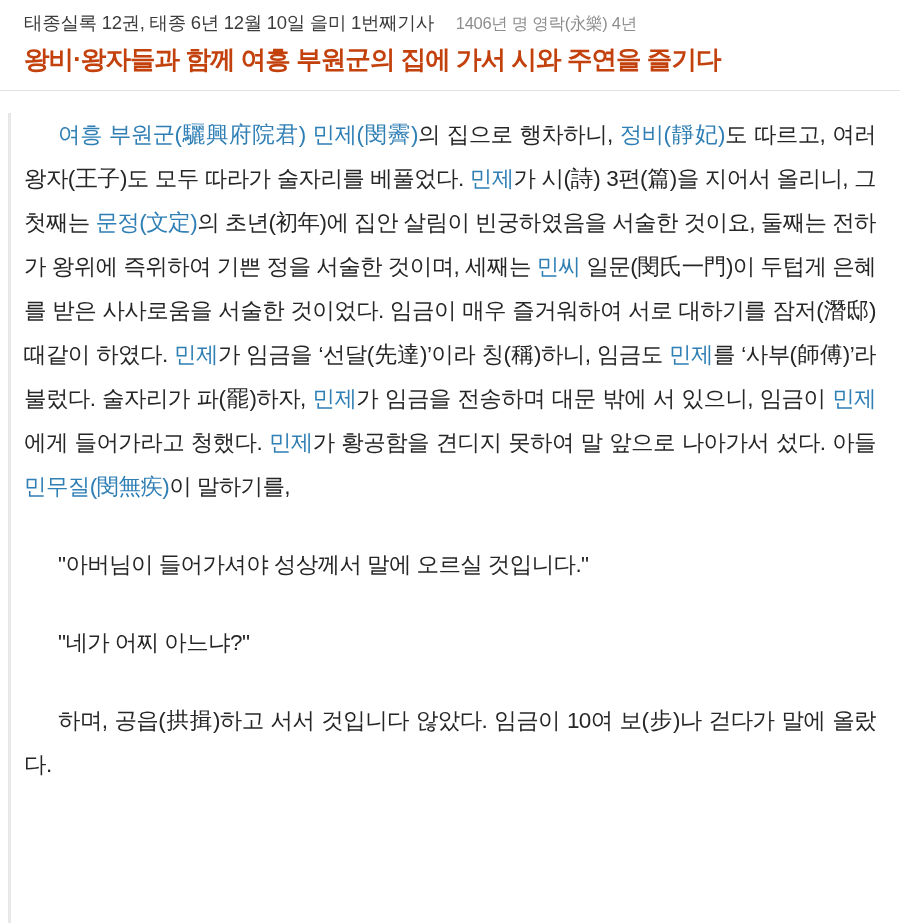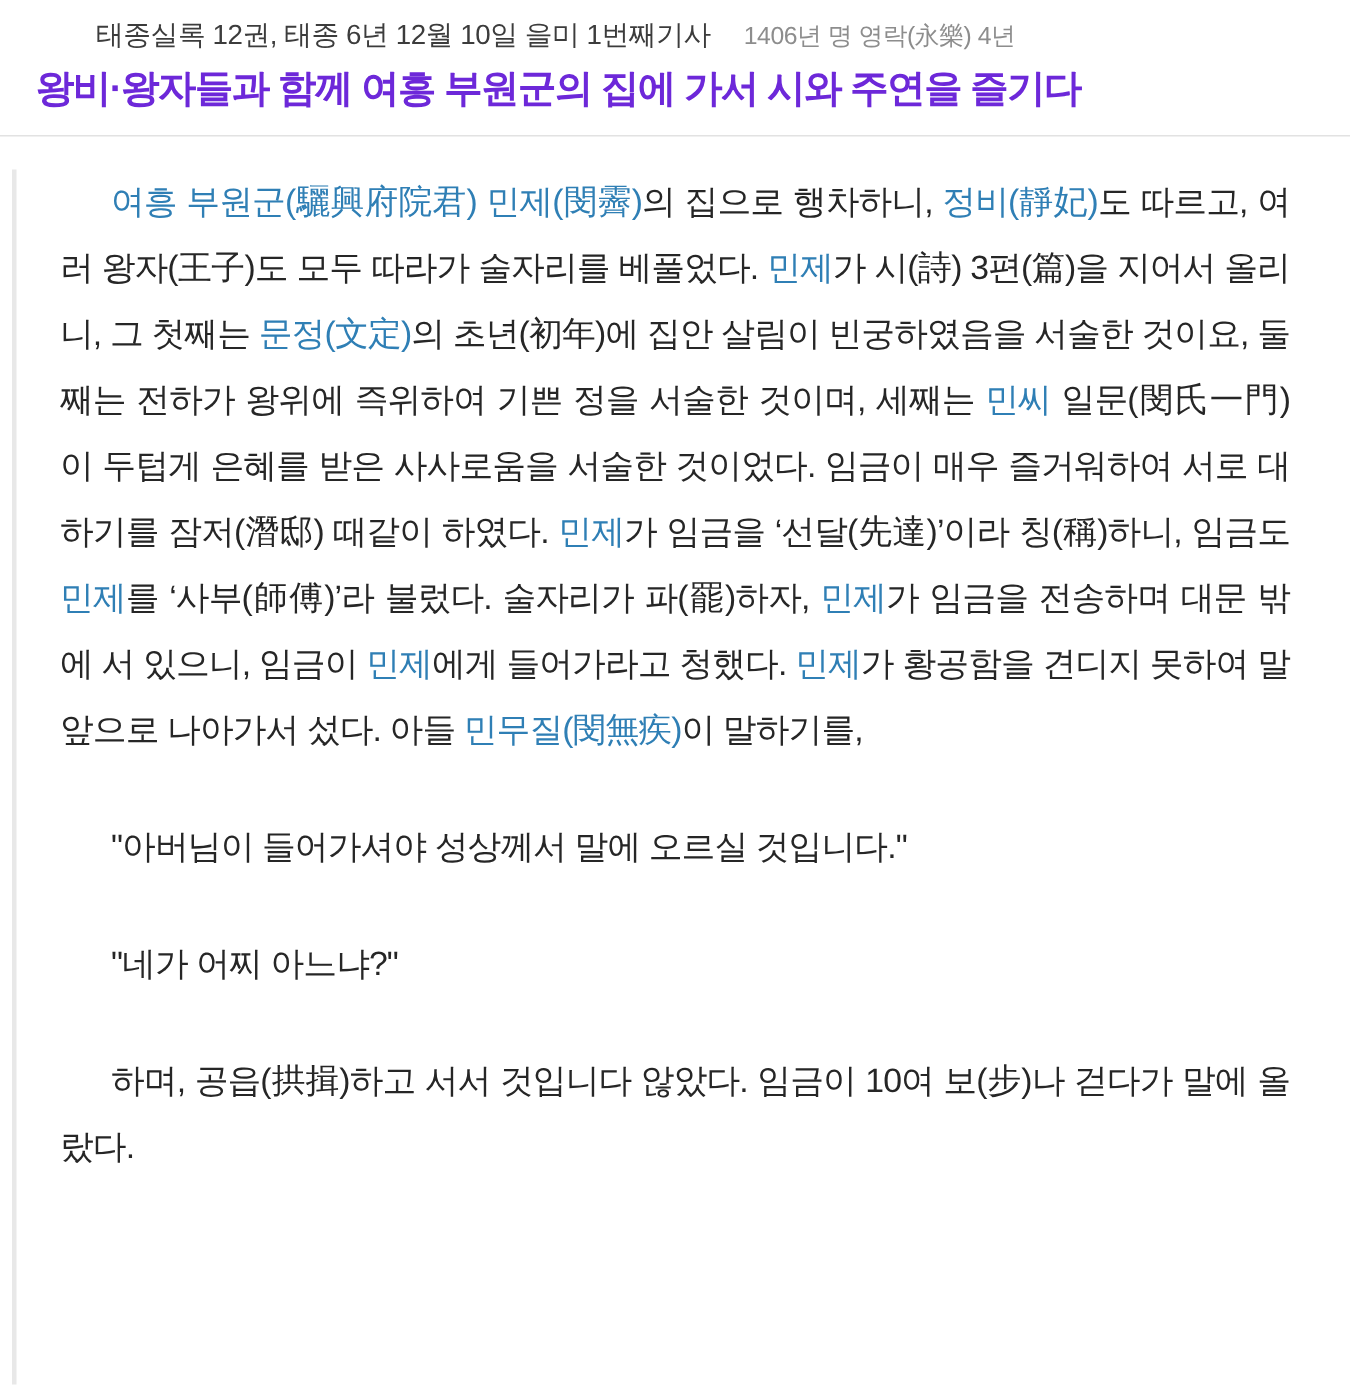--- a/index.html
+++ b/index.html
@@ -25,34 +25,33 @@
     display: flex;
     align-items: baseline;
     gap: 22px;
     padding: 10px 24px 0 24px;
   }
   .meta-source {
     font-size: 18.5px;
     color: #3c3c3c;
     letter-spacing: -0.3px;
     white-space: nowrap;
-    margin-left: 40px;
   }
   .meta-year {
     font-size: 16.5px;
     color: #8d8d8d;
     letter-spacing: -0.3px;
     white-space: nowrap;
   }
   .doc-title {
     margin: 8px 0 4px 0;
     padding: 0 24px;
     font-size: 25.5px;
     font-weight: bold;
-    color: #6d28d9;
+    color: #c2410c;
     letter-spacing: -0.9px;
     line-height: 1.3;
     white-space: nowrap;
   }
   .divider {
     margin-top: 14px;
     border-top: 1px solid #e2e2e2;
     width: 100%;
   }
   .body-wrap {
@@ -61,21 +60,21 @@
   }
   .left-rail {
     position: absolute;
     left: 8px;
     top: 0;
     width: 3px;
     height: 850px;
     background: #e8e8e8;
   }
   p {
-    margin: 16px;
+    margin: 0;
     font-size: 22.5px;
     line-height: 44px;
     color: #262626;
     letter-spacing: -0.6px;
     text-align: justify;
     text-justify: inter-character;
   }
   .para-main {
     margin-top: 22px;
     text-indent: 34px;

